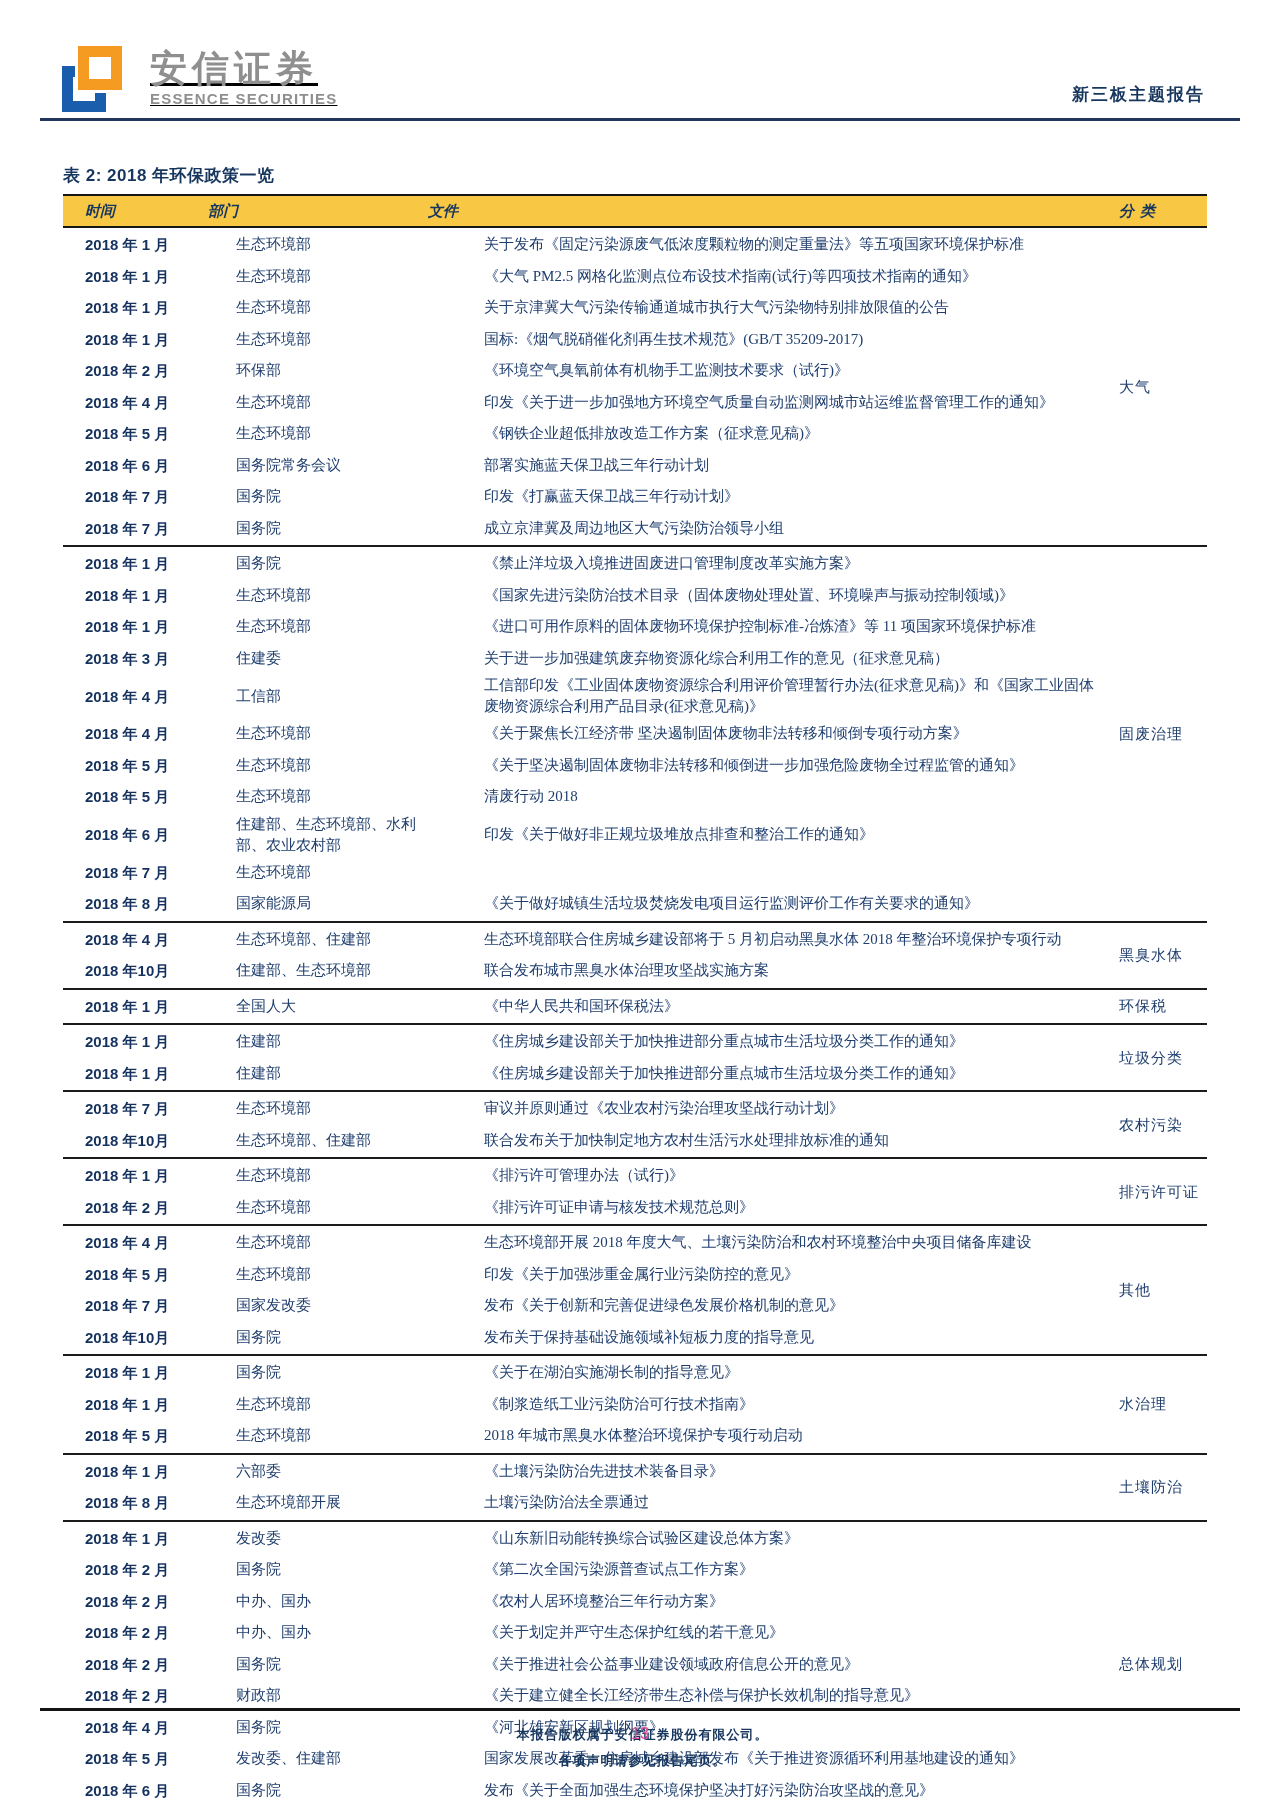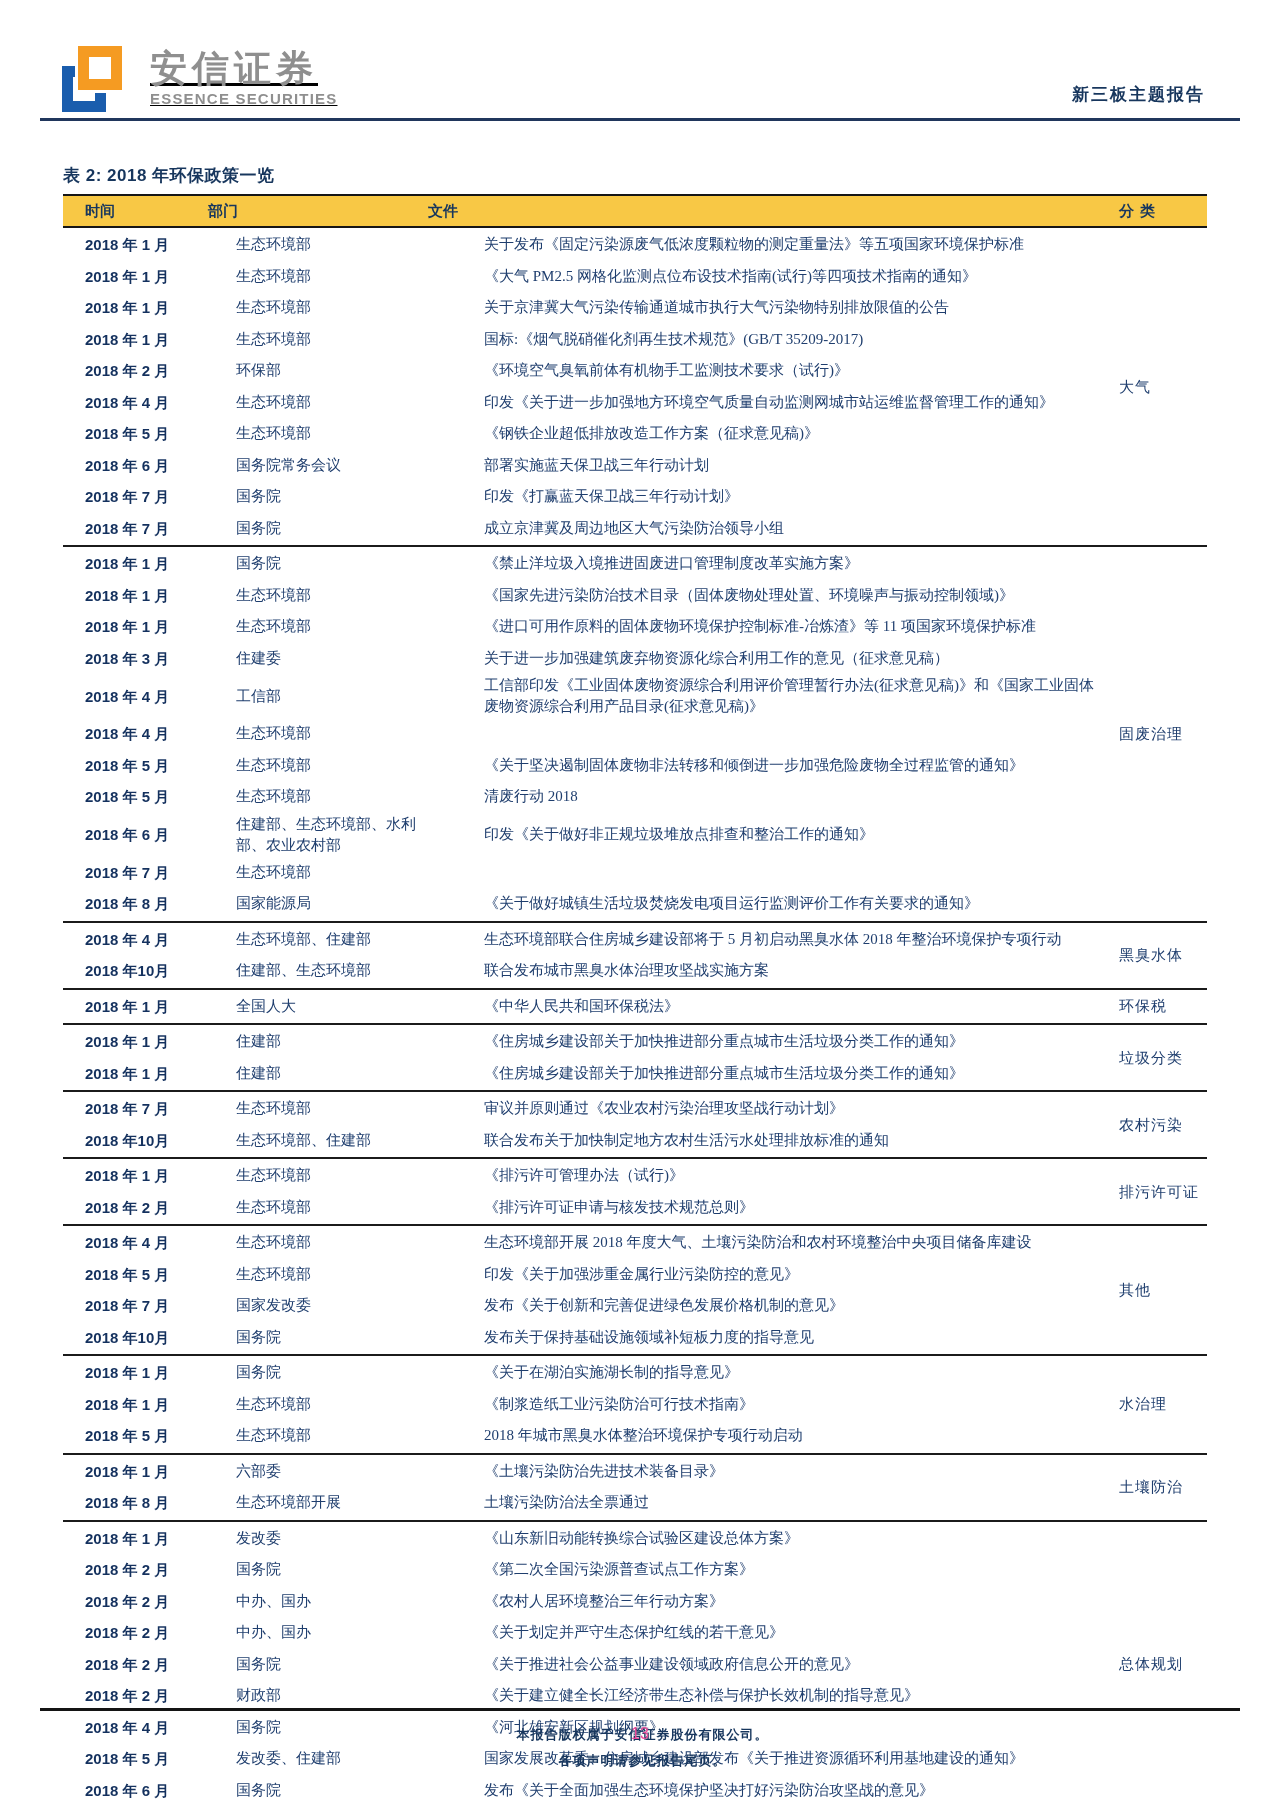--- a/index.html
+++ b/index.html
@@ -19,21 +19,21 @@
   .report-type { position:absolute; right:35px; bottom:6px; font-family:"Liberation Serif", serif;
                  font-size:17px; color:var(--navy); font-weight:600; letter-spacing:2px; }
   .header-rule { position:absolute; left:40px; right:40px; top:118px; height:3px; background:#20365c; }
 
   
   .table-area { position:absolute; left:63px; top:164px; width:1144px; }
   .table-title { margin:0 0 7px 0; font-size:17px; font-weight:bold; color:var(--navy); letter-spacing:0.5px; }
   .policy-table { width:100%; border-top:2px solid #161616; font-size:15px; }
   .thead { display:grid; grid-template-columns:145px 220px 1fr 92px; background:var(--header-bg);
            border-bottom:2px solid #161616; min-height:30px; align-items:center;
-           color:var(--navy); font-weight:bold; }
+           color:var(--navy); font-weight:bold;font-style:italic; }
   .thead .c0 { padding-left:22px; }
   .thead .c3 { padding-left:4px; letter-spacing:6px; }
   .section { display:flex; border-bottom:2px solid #1b1b1b; }
   .section:last-child { border-bottom:none; }
   .section-rows { flex:1 1 auto; min-width:0; padding:1px 0; }
   .row { display:grid; grid-template-columns:145px 220px 1fr; min-height:29.5px; align-items:center;
          line-height:21px; padding:1px 0;gap:28px; }
   .cell-time { padding-left:22px; font-weight:bold; color:var(--date-navy); white-space:nowrap; }
   .cell-dept, .cell-doc, .section-cat { font-family:"Liberation Serif", serif; color:var(--text-navy); }
   .cell-dept { padding-right:18px; }
@@ -158,20 +158,21 @@
                 <div class="cell-doc">关于进一步加强建筑废弃物资源化综合利用工作的意见（征求意见稿）</div>
               </div>
               <div class="row">
                 <div class="cell-time">2018 年 4 月</div>
                 <div class="cell-dept">工信部</div>
                 <div class="cell-doc">工信部印发《工业固体废物资源综合利用评价管理暂行办法(征求意见稿)》和《国家工业固体废物资源综合利用产品目录(征求意见稿)》</div>
               </div>
               <div class="row">
                 <div class="cell-time">2018 年 4 月</div>
                 <div class="cell-dept">生态环境部</div>
+                <div class="cell-doc">《关于聚焦长江经济带 坚决遏制固体废物非法转移和倾倒专项行动方案》</div>
               </div>
               <div class="row">
                 <div class="cell-time">2018 年 5 月</div>
                 <div class="cell-dept">生态环境部</div>
                 <div class="cell-doc">《关于坚决遏制固体废物非法转移和倾倒进一步加强危险废物全过程监管的通知》</div>
               </div>
               <div class="row">
                 <div class="cell-time">2018 年 5 月</div>
                 <div class="cell-dept">生态环境部</div>
                 <div class="cell-doc">清废行动 2018</div>

